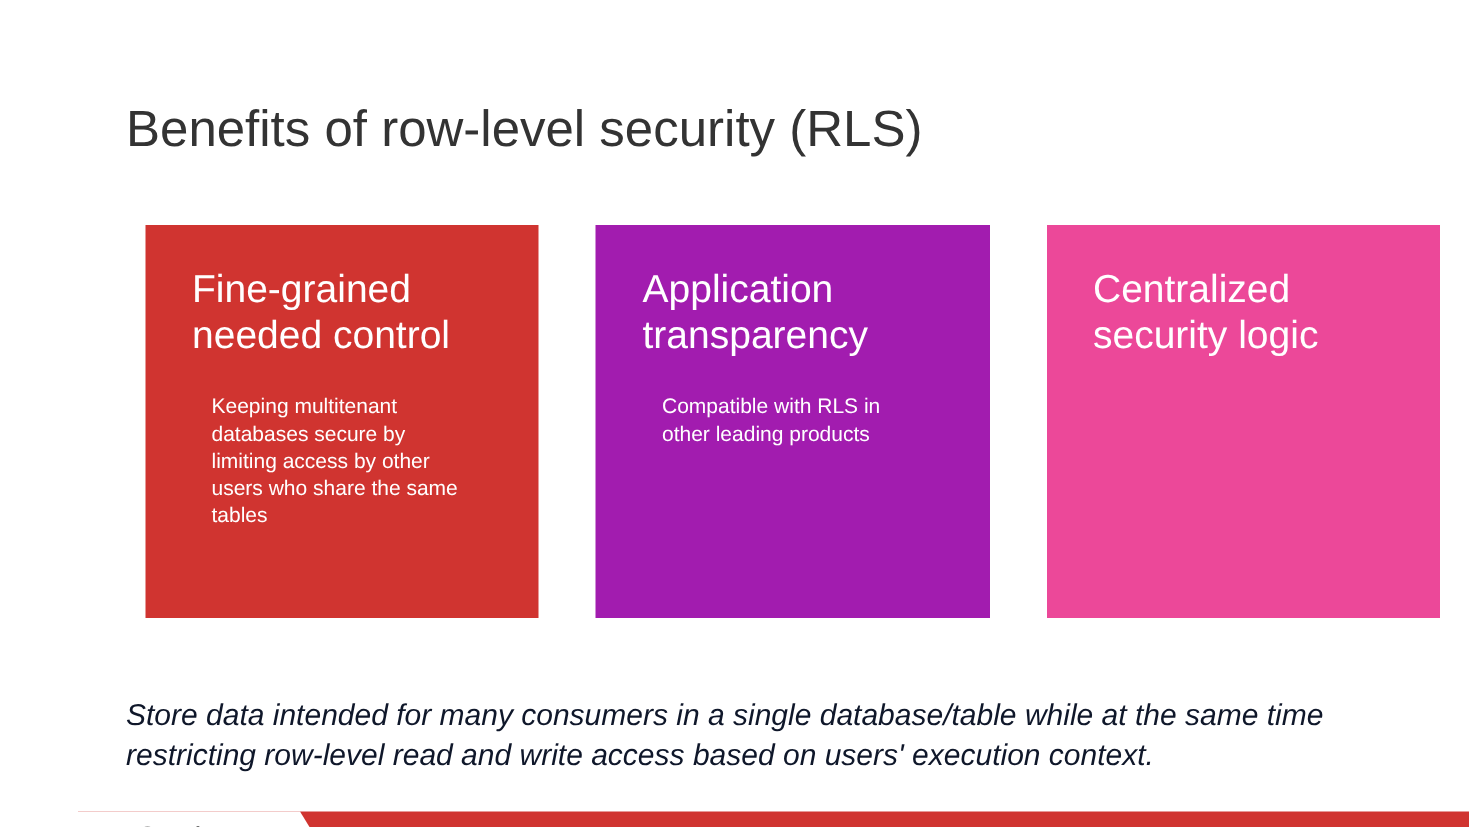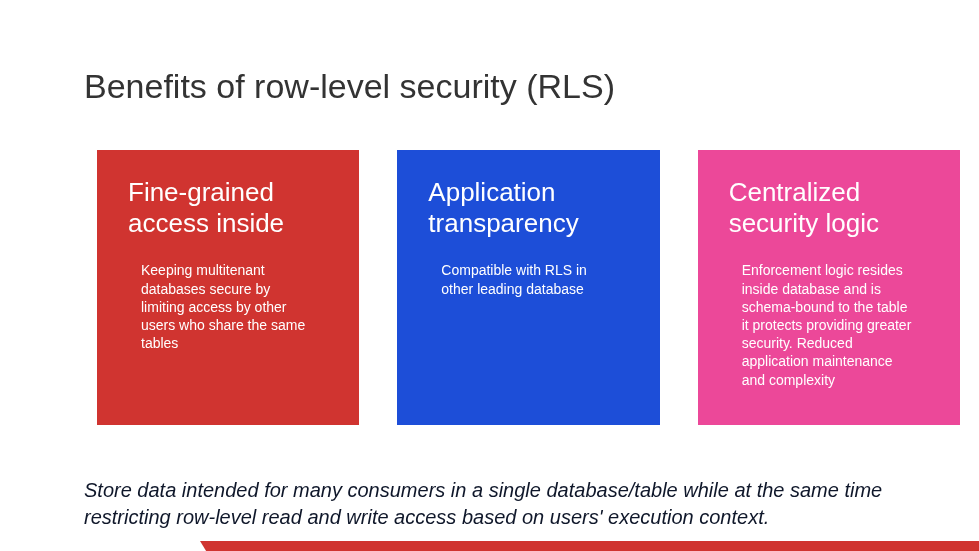--- a/index.html
+++ b/index.html
@@ -32,21 +32,21 @@
       gap: 12px;
       padding: 0 32px;
     }
     .card {
       flex: 1;
       padding: 14px 18px 22px 18px;
       min-height: 262px;
       color: #fff;
     }
     .card-red { background: #d03430; }
-    .card-orange { background: #1d4ed8; }
+    .card-orange { background: #a21caf; }
     .card-blue { background: #ec4899; }
     .card-heading {
       font-size: 26px;
       font-weight: 400;
       line-height: 1.2;
       margin-bottom: 22px;
       color: #fff;
     }
     .card-body {
       font-size: 14px;
@@ -104,38 +104,35 @@
     }
   </style>
 </head>
 <body>
 
 <div class="slide">
   <h1 class="title">Benefits of row-level security (RLS)</h1>
 
   <div class="cards">
     <div class="card card-red">
-      <div class="card-heading">Fine-grained access inside</div>
+      <div class="card-heading">Fine-grained needed control</div>
       <div class="card-body">
         <p>Keeping multitenant databases secure by limiting access by other users who share the same tables</p>
       </div>
     </div>
 
     <div class="card card-orange">
       <div class="card-heading">Application transparency</div>
       <div class="card-body">
-        <p>Compatible with RLS in other leading database</p>
+        <p>Compatible with RLS in other leading products</p>
       </div>
     </div>
 
     <div class="card card-blue">
       <div class="card-heading">Centralized security logic</div>
-      <div class="card-body">
-        <p>Enforcement logic resides inside database and is schema-bound to the table it protects providing greater security. Reduced application maintenance and complexity</p>
-      </div>
     </div>
   </div>
 
   <div class="summary">Store data intended for many consumers in a single database/table while at the same time restricting row-level read and write access based on users' execution context.</div>
 
   <div class="footer-bar"></div>
   <div class="footer-label-bg"></div>
   <div class="footer-triangle"></div>
   <div class="footer-label">Security</div>
 </div>

